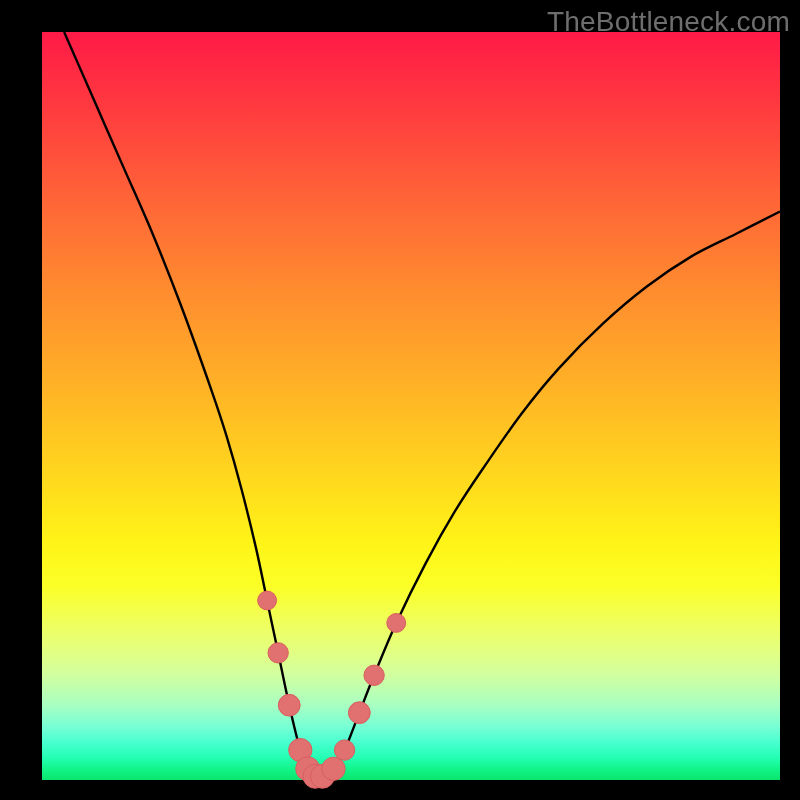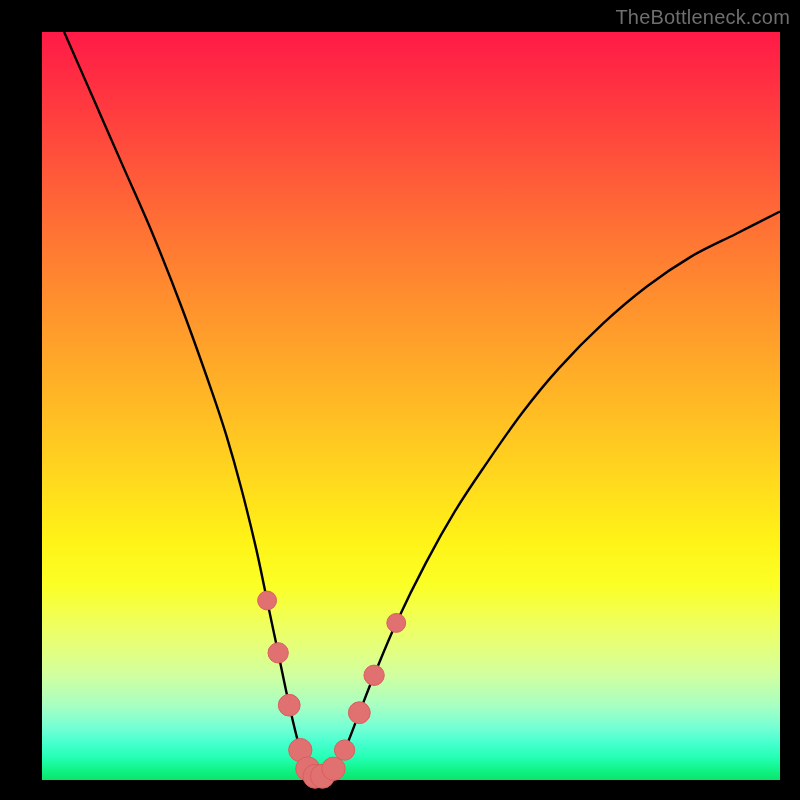--- a/index.html
+++ b/index.html
@@ -42,21 +42,21 @@
       #48ffcf 95%,
       #24ffb4 97%,
       #12f58a 98.5%,
       #0be46c 100%);
   }
   .watermark {
     position: absolute;
     top: 6px;
     right: 10px;
     color: #6e6e6e;
-    font-size: 20px;
+    font-size: 28px;
     font-weight: 500;
     letter-spacing: 0.2px;
     user-select: none;
   }
   svg.curve {
     position: absolute;
     left: 0;
     top: 0;
     width: 738px;
     height: 748px;

